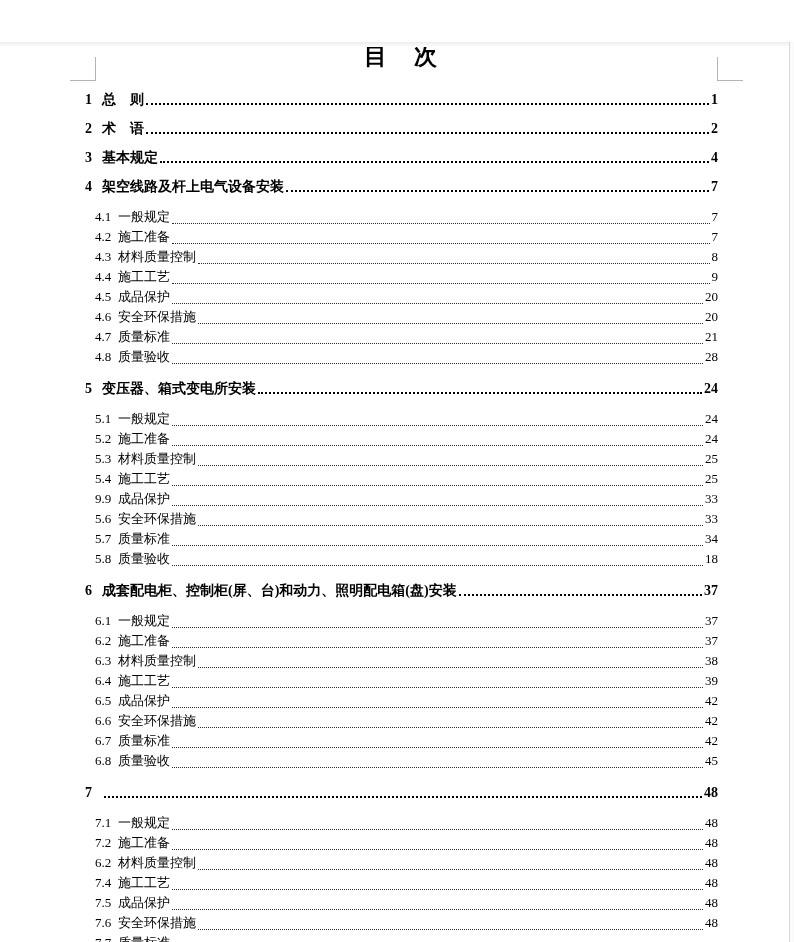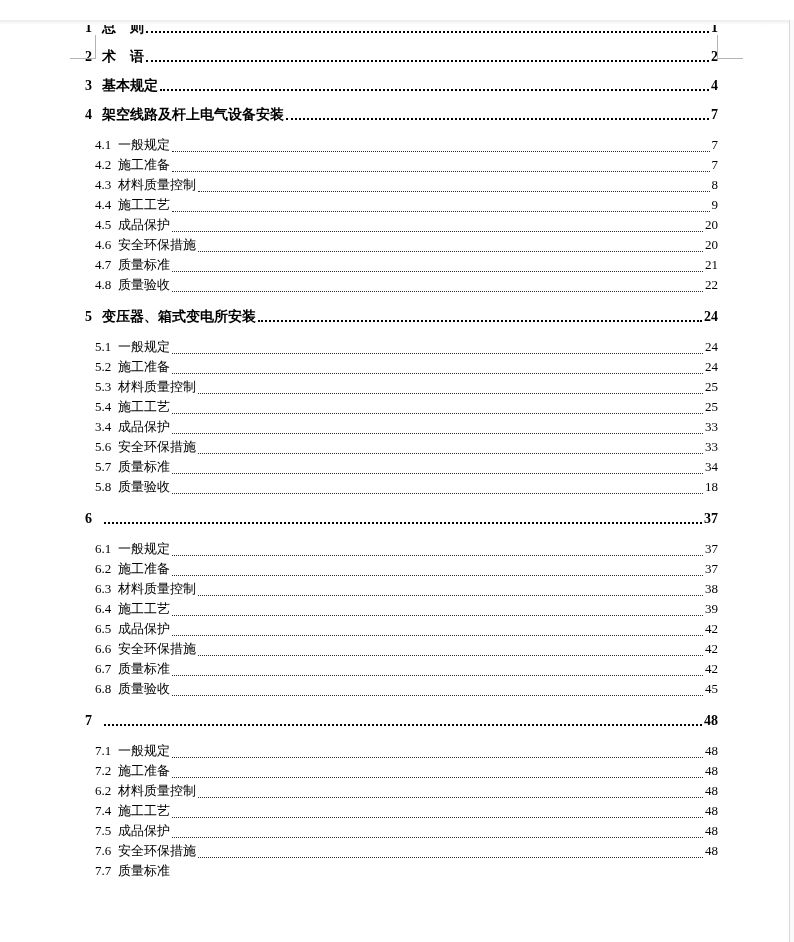--- a/index.html
+++ b/index.html
@@ -105,20 +105,21 @@
   .toc-row.partial .leader { border-bottom: none; }
 </style>
 </head>
 <body>
 
 <div class="page">
   <div class="top-fade"></div>
   <div class="crop-mark tl"></div>
   <div class="crop-mark tr"></div>
 
+  <h1 class="doc-title">目　次</h1>
 
   <div class="toc" id="toc">
       <div class="toc-row lvl1">
     <span class="no">1</span>
     <span class="label">总　则</span>
     <span class="leader"></span>
     <span class="pg">1</span>
   </div>
       <div class="toc-row lvl1">
     <span class="no">2</span>
@@ -177,21 +178,21 @@
       <div class="toc-row lvl2">
     <span class="no">4.7</span>
     <span class="label">质量标准</span>
     <span class="leader"></span>
     <span class="pg">21</span>
   </div>
       <div class="toc-row lvl2">
     <span class="no">4.8</span>
     <span class="label">质量验收</span>
     <span class="leader"></span>
-    <span class="pg">22</span>
+    <span class="pg">28</span>
   </div>
       <div class="toc-row lvl1">
     <span class="no">5</span>
     <span class="label">变压器、箱式变电所安装</span>
     <span class="leader"></span>
     <span class="pg">24</span>
   </div>
       <div class="toc-row lvl2">
     <span class="no">5.1</span>
     <span class="label">一般规定</span>
@@ -210,21 +211,21 @@
     <span class="leader"></span>
     <span class="pg">25</span>
   </div>
       <div class="toc-row lvl2">
     <span class="no">5.4</span>
     <span class="label">施工工艺</span>
     <span class="leader"></span>
     <span class="pg">25</span>
   </div>
       <div class="toc-row lvl2">
-    <span class="no">3.4</span>
+    <span class="no">9.9</span>
     <span class="label">成品保护</span>
     <span class="leader"></span>
     <span class="pg">33</span>
   </div>
       <div class="toc-row lvl2">
     <span class="no">5.6</span>
     <span class="label">安全环保措施</span>
     <span class="leader"></span>
     <span class="pg">33</span>
   </div>
@@ -235,20 +236,21 @@
     <span class="pg">34</span>
   </div>
       <div class="toc-row lvl2">
     <span class="no">5.8</span>
     <span class="label">质量验收</span>
     <span class="leader"></span>
     <span class="pg">18</span>
   </div>
       <div class="toc-row lvl1">
     <span class="no">6</span>
+    <span class="label">成套配电柜、控制柜(屏、台)和动力、照明配电箱(盘)安装</span>
     <span class="leader"></span>
     <span class="pg">37</span>
   </div>
       <div class="toc-row lvl2">
     <span class="no">6.1</span>
     <span class="label">一般规定</span>
     <span class="leader"></span>
     <span class="pg">37</span>
   </div>
       <div class="toc-row lvl2">

